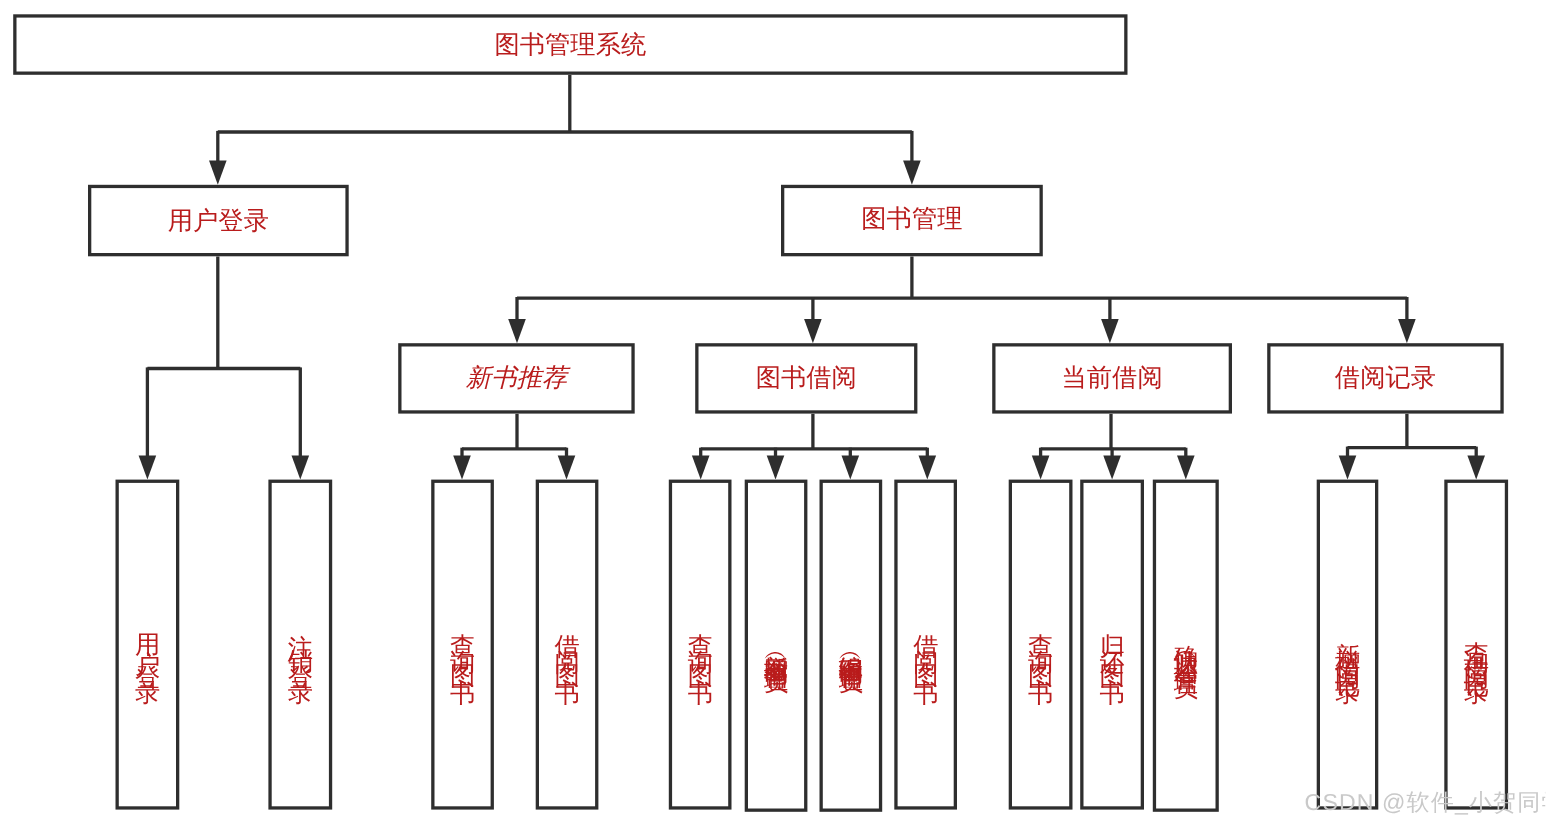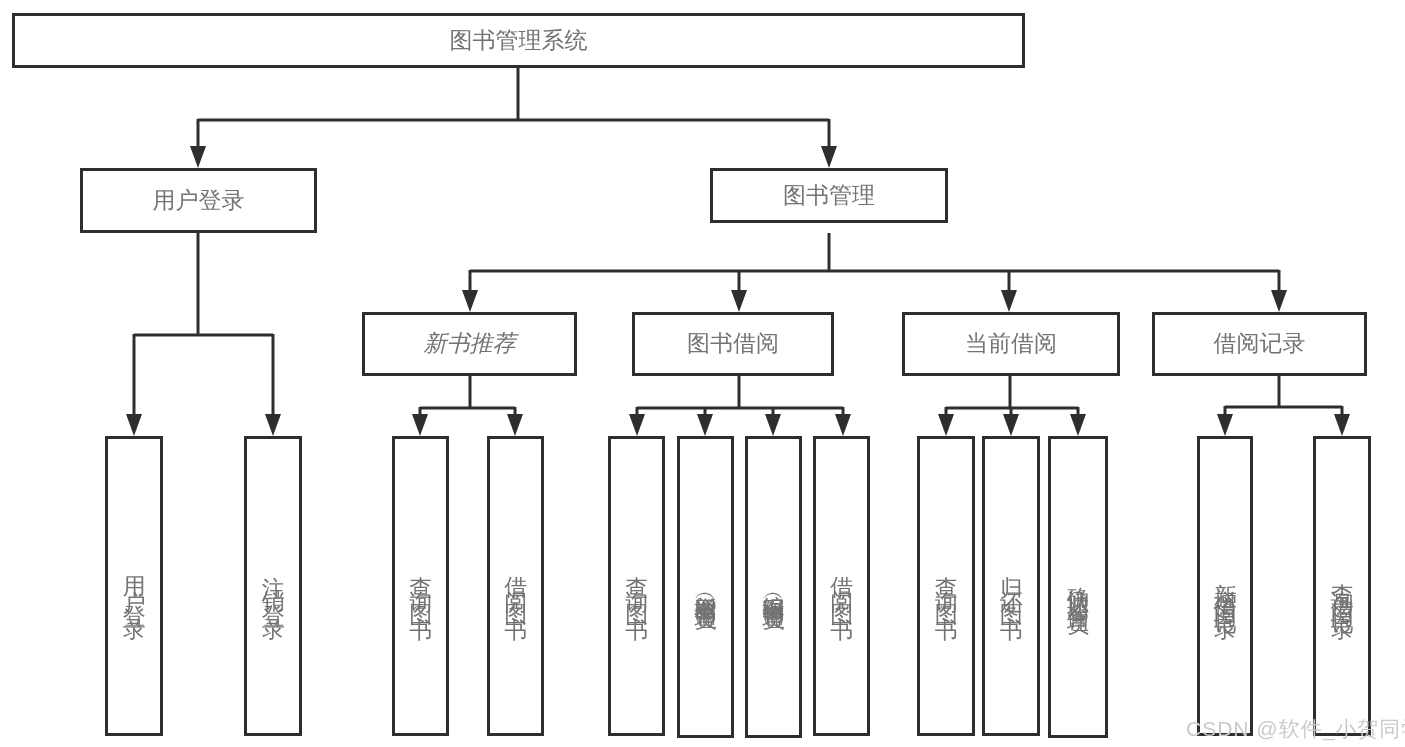--- a/index.html
+++ b/index.html
@@ -14,21 +14,21 @@
   #connectors {
     position: absolute;
     left: 0; top: 0;
     width: 1405px; height: 747px;
   }
   .node {
     position: absolute;
     box-sizing: border-box;
     background: #ffffff;
     border: 3px solid #2e2e2e;
-    color: #737373;
+    color: #b91c1c;
     font-size: 23px;
     display: flex;
     align-items: center;
     justify-content: center;
     text-align: center;
     line-height: 1.1;
     white-space: nowrap;
   }
   .vnode {
     writing-mode: vertical-rl;
@@ -120,21 +120,21 @@
       <polygon points="1003,414 1019,414 1011,436"></polygon>
       <polygon points="1070,414 1086,414 1078,436"></polygon>
       <polygon points="1217,414 1233,414 1225,436"></polygon>
       <polygon points="1334,414 1350,414 1342,436"></polygon>
     </g>
   </svg>
 
   <div class="node" style="left:12px; top:13px; width:1013px; height:55px;">图书管理系统</div>
 
   <div class="node" style="left:80px; top:168px; width:237px; height:65px;">用户登录</div>
-  <div class="node" style="left:710px; top:168px; width:238px; height:55px;">图书管理</div>
+  <div class="node" style="left:710px; top:168px; width:238px; height:65px;font-family:Liberation Mono, monospace;">图书管理</div>
 
   <div class="node" style="left:362px; top:312px; width:215px; height:64px;font-style:italic;">新书推荐</div>
   <div class="node" style="left:632px; top:312px; width:202px; height:64px;">图书借阅</div>
   <div class="node" style="left:902px; top:312px; width:218px; height:64px;">当前借阅</div>
   <div class="node" style="left:1152px; top:312px; width:215px; height:64px;">借阅记录</div>
 
   <div class="node vnode ls4" style="left:105px; top:436px; width:58px; height:300px;">用户登录</div>
   <div class="node vnode ls4" style="left:244px; top:436px; width:58px; height:300px;">注销登录</div>
 
   <div class="node vnode ls4" style="left:392px; top:436px; width:57px; height:300px;">查询图书</div>

